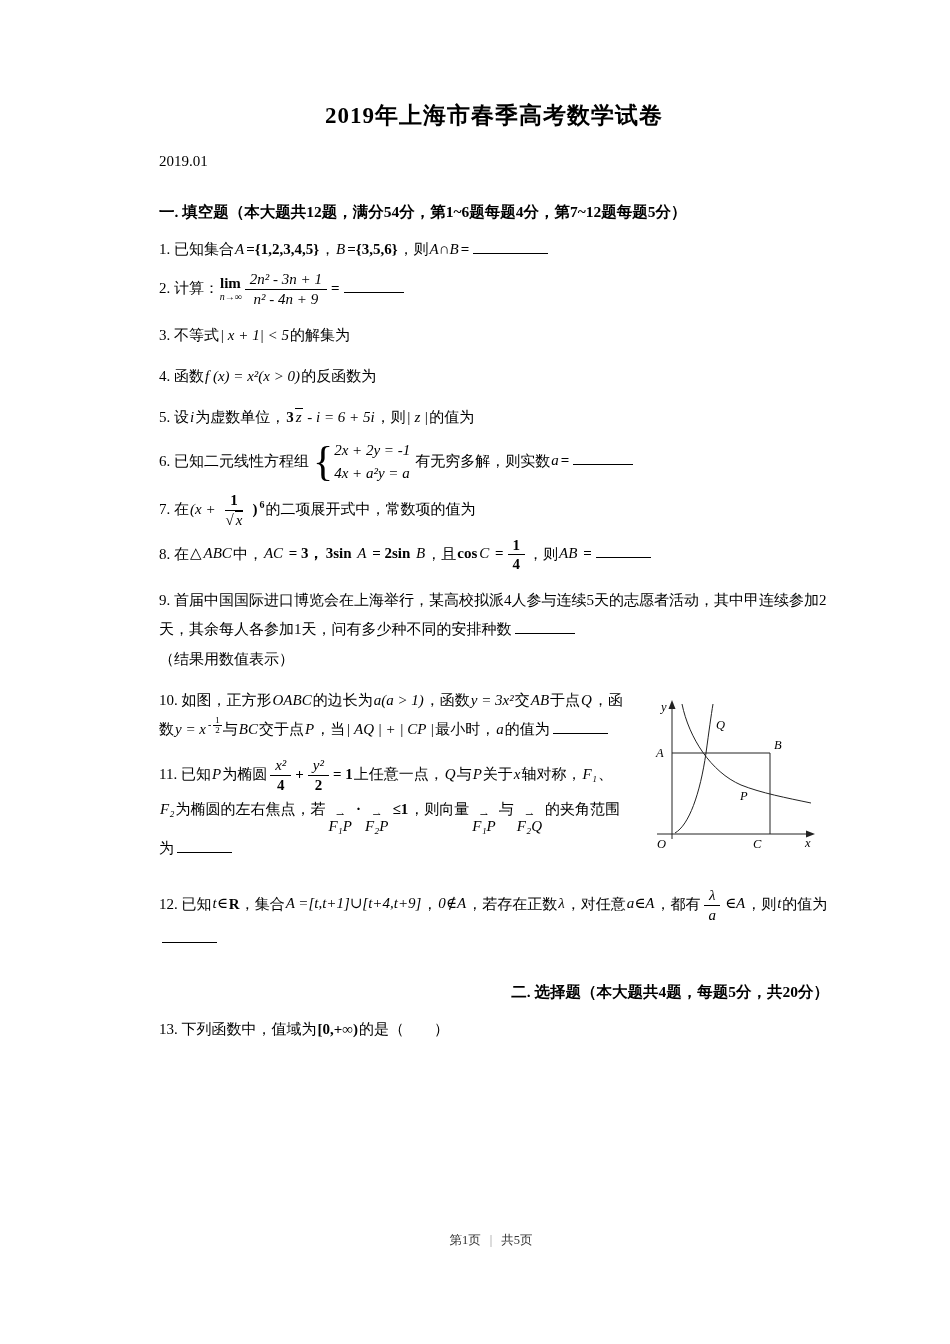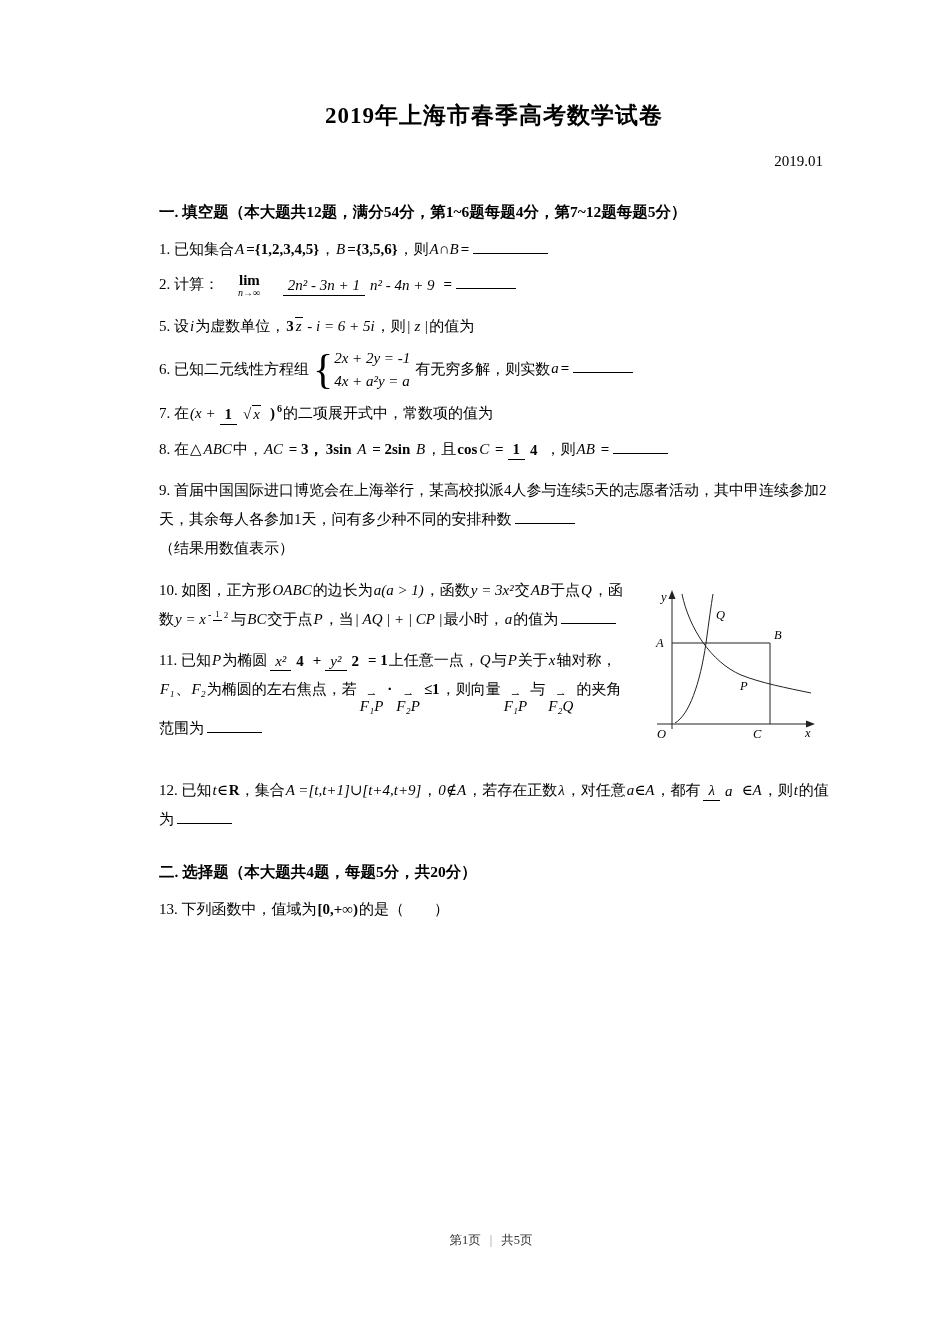--- a/index.html
+++ b/index.html
@@ -5,37 +5,37 @@
   * { margin:0; padding:0; box-sizing:border-box; }
   html,body { background:#ffffff; }
   .page {
     position:relative; width:928px; height:1344px; margin:0 auto;
     background:#ffffff; color:#000;
     font-family:"Liberation Serif","DejaVu Serif",serif;
     font-size:15px; overflow:hidden;
   }
   .content { position:absolute; left:148px; top:100px; width:670px; }
   .title { text-align:center; font-size:23px; font-weight:700; letter-spacing:1px; }
-  .date  { text-align:right; margin-top:22px; padding-right:6px; font-size:15px; }
+  .date  { text-align:left; margin-top:22px; padding-right:6px; font-size:15px; }
   .sec   { font-weight:700; font-size:15.5px; margin-top:32px; }
-  .sec2  { margin-top:28px; }
+  .sec2  { margin-top:28px;text-align:right; }
   .q { margin-top:12px; line-height:1.95; }
   .q.tall { margin-top:6px; }
   .txt { font-style:normal; }
   .mi  { font-style:italic; padding:0 1px; }
   .mn  { font-style:normal; padding:0 1px;font-weight:bold; }
   .bold { font-weight:700; font-style:normal; }
-  .frac { display:inline-flex; flex-direction:row; align-items:center;
+  .frac { display:inline-flex; flex-direction:column; align-items:center;
           vertical-align:middle; line-height:1.25; margin:0 3px; }
   .frac .num { border-bottom:1px solid #000; padding:0 5px; }
   .frac .den { padding:0 5px; white-space:nowrap; }
   .frac.tiny { font-size:9px; line-height:1.05; margin:0 1px; }
   .frac.tiny .num, .frac.tiny .den { padding:0 2px; }
-  .limwrap { display:inline-flex; flex-direction:column; align-items:flex-start;
-             vertical-align:middle; line-height:1.05; margin:0 19px; }
+  .limwrap { display:inline-flex; flex-direction:column; align-items:flex-end;
+             vertical-align:middle; line-height:1.05; margin:0 0; }
   .lim-sub { font-size:10px; font-style:italic; }
   .cases { display:inline-flex; align-items:center; vertical-align:middle; margin:0 4px; }
   .cases .brace { font-size:42px; font-weight:400; line-height:0.95; }
   .cases .rows { display:inline-flex; flex-direction:column; line-height:1.55; text-align:left; }
   .bar { border-top:1px solid #000; display:inline-block; line-height:1.1; padding:0 1px; }
   sup { font-size:10px; }
   .supwrap { vertical-align:super; }
   .supwrap .frac.tiny { vertical-align:middle; }
   .vec { display:inline-flex; flex-direction:column; align-items:center;
          vertical-align:-4px; line-height:1; margin:0 2px; }
@@ -73,21 +73,27 @@
     <p class="q tall">
       <span class="txt">2. 计算：</span><span class="limwrap">
           <span class="mn">lim</span>
           <span class="lim-sub">n→∞</span>
         </span><span class="frac">
           <span class="num mi">2n² - 3n + 1</span>
           <span class="den mi">n² - 4n + 9</span>
         </span><span class="mn">=</span><span class="blank w60"></span>
     </p>
 
+    <p class="q">
+      <span class="txt">3. 不等式</span><span class="mi">| x + 1| &lt; 5</span><span class="txt">的解集为</span>
+    </p>
 
+    <p class="q">
+      <span class="txt">4. 函数</span><span class="mi">f (x) = x²(x &gt; 0)</span><span class="txt">的反函数为</span>
+    </p>
 
     <p class="q">
       <span class="txt">5. 设</span><span class="mi">i</span><span class="txt">为虚数单位，</span><span class="mn">3</span><span class="bar mi">z</span><span class="mi"> - i = 6 + 5i</span><span class="txt">，则</span><span class="mi">| z |</span><span class="txt">的值为</span>
     </p>
 
     <p class="q tall">
       <span class="txt">6. 已知二元线性方程组</span><span class="cases">
           <span class="brace">{</span>
           <span class="rows">
             <span class="mi">2x + 2y = -1</span>

